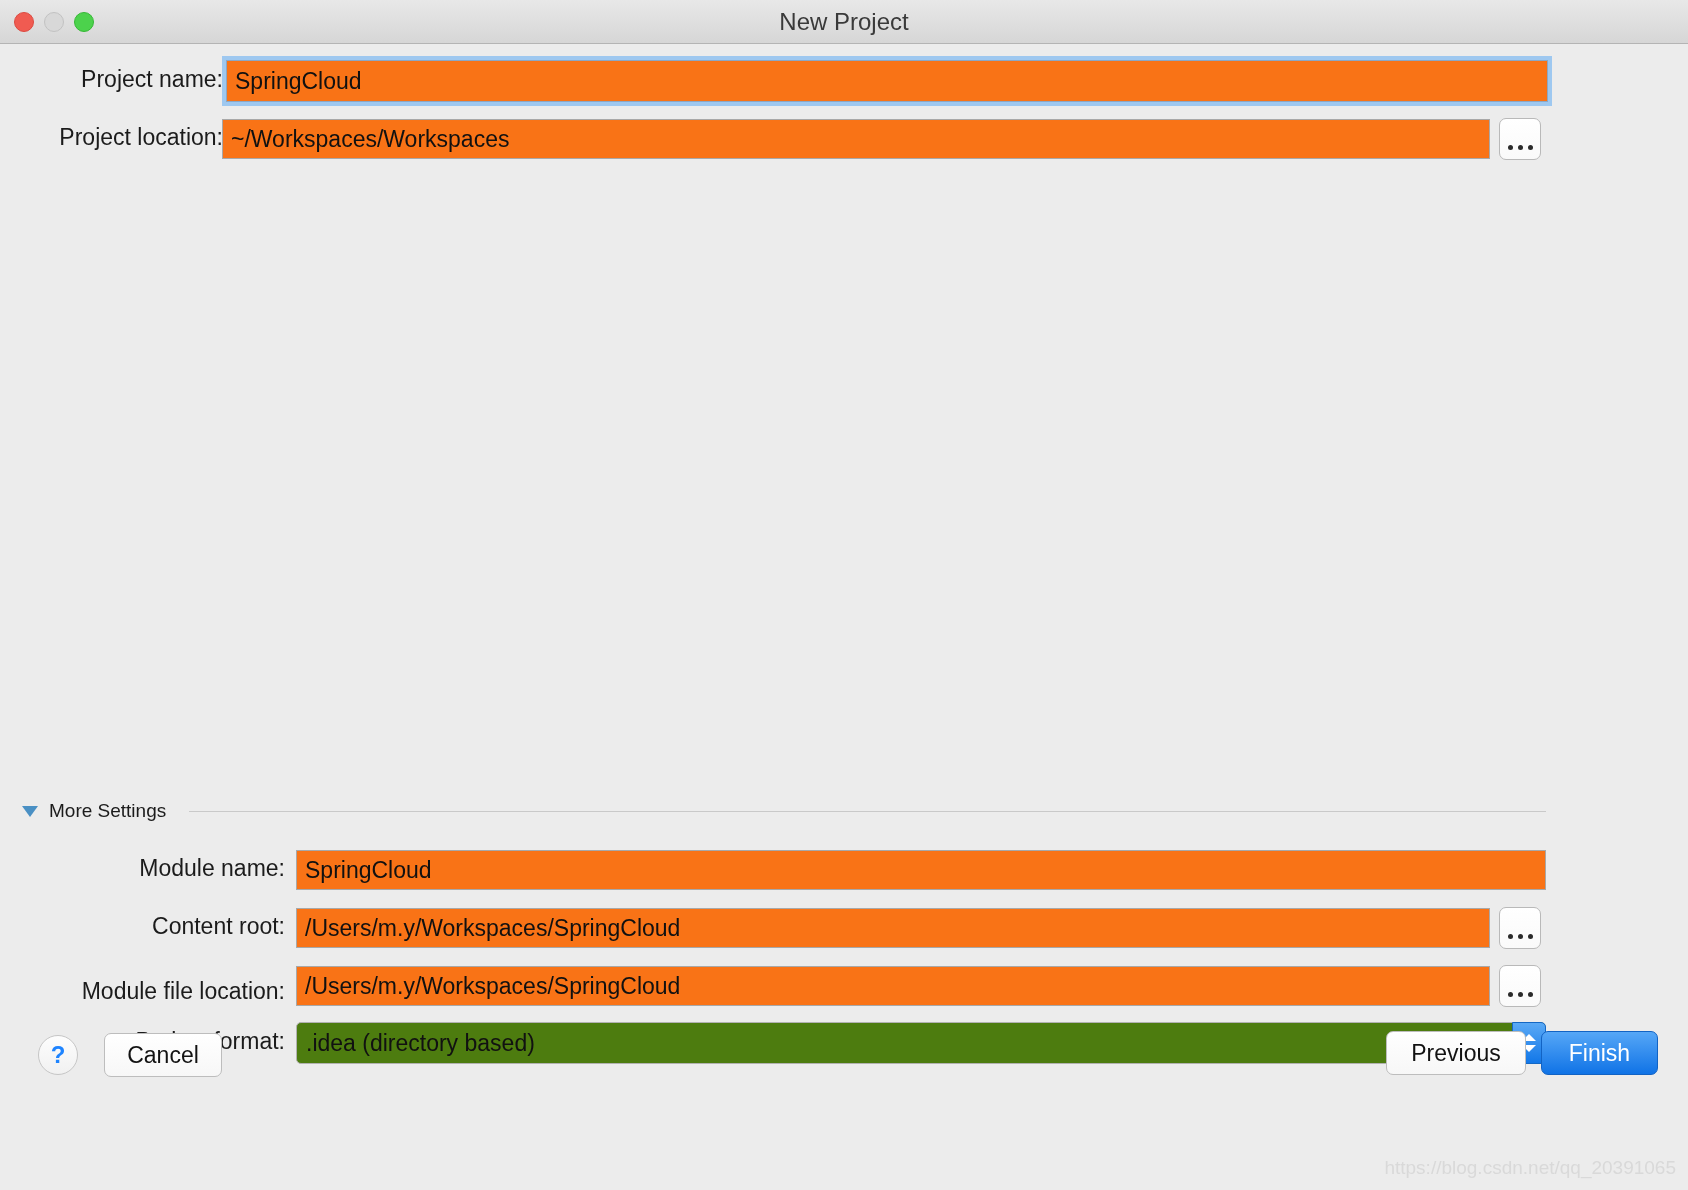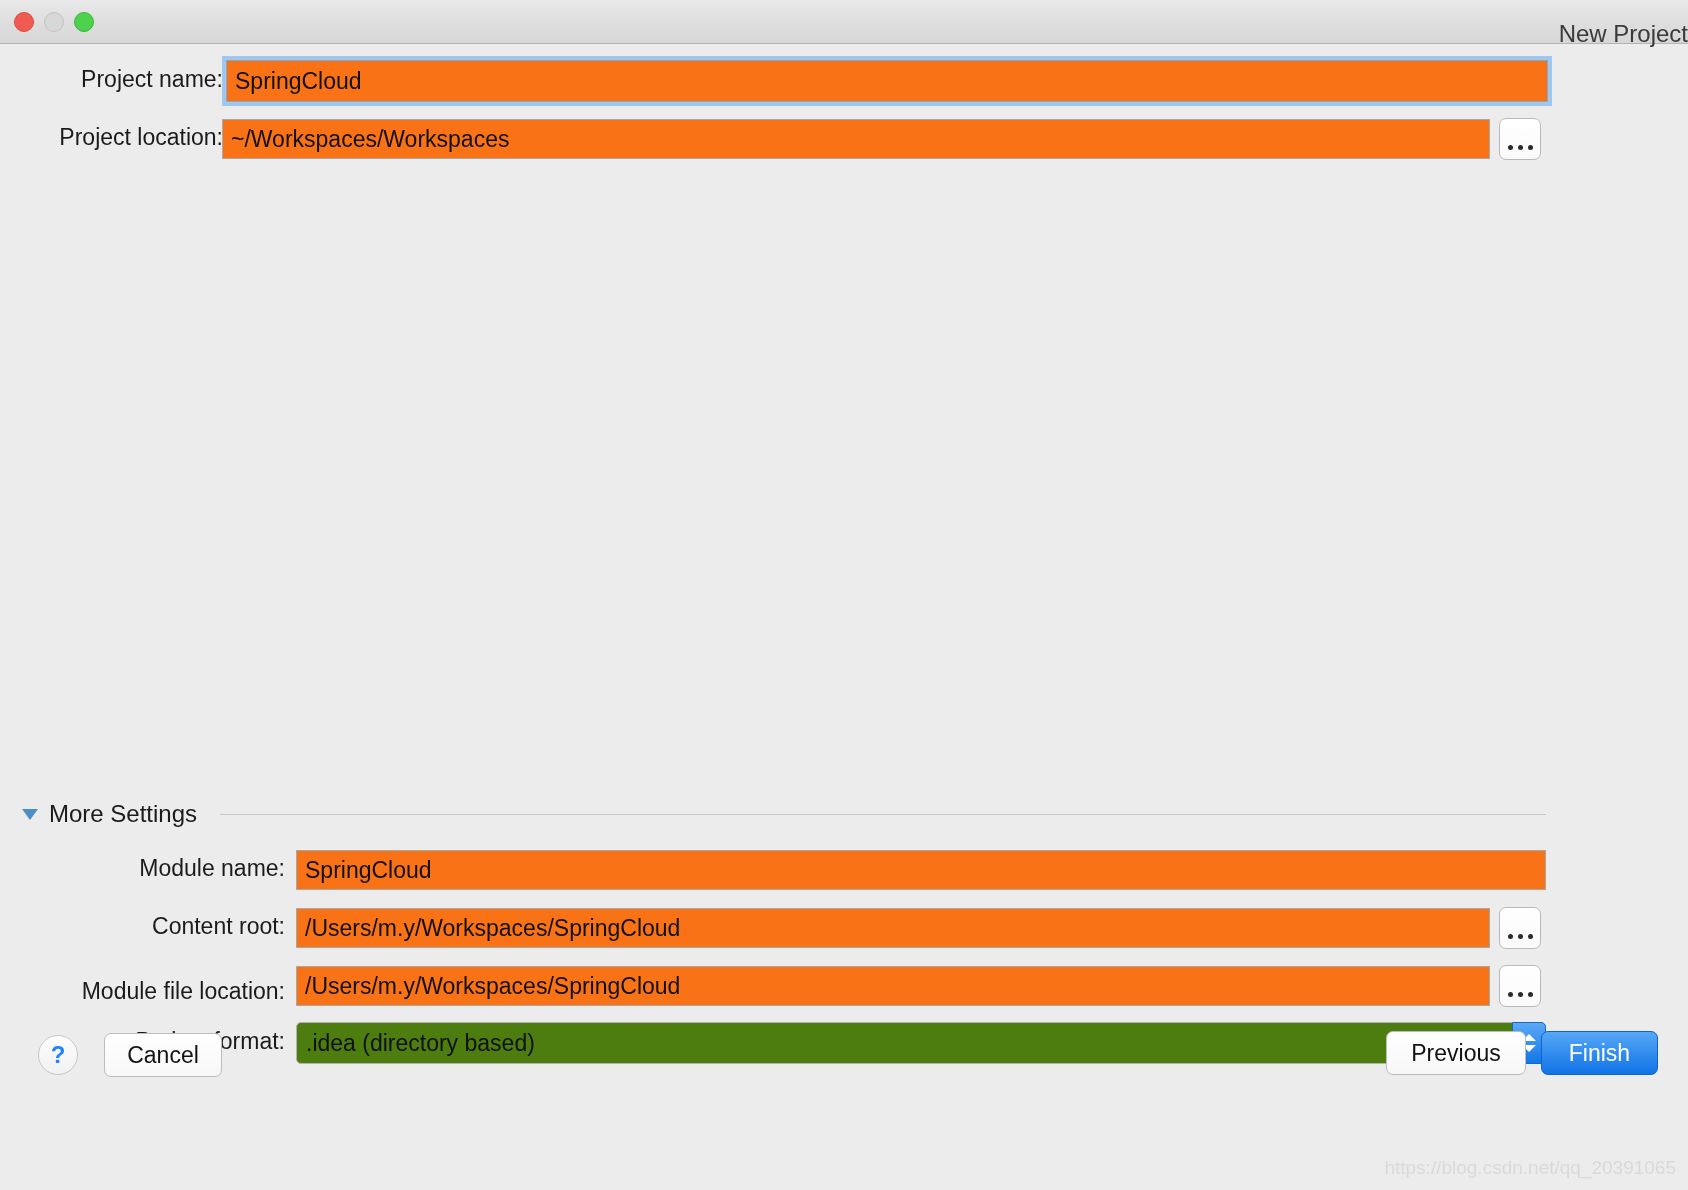--- a/index.html
+++ b/index.html
@@ -39,25 +39,25 @@
     border-radius: 50%;
     box-sizing: border-box;
   }
   .light-close  { background: #f05b51; border: 1px solid #dc4a41; }
   .light-min    { background: #d8d8d8; border: 1px solid #c2c2c2; }
   .light-max    { background: #4cd24c; border: 1px solid #36b836; }
 
   .window-title {
     position: absolute;
     left: 0;
-    top: 12px;
+    top: 0;
     width: 1688px;
     height: 44px;
     line-height: 44px;
-    text-align: right;
+    text-align: center;
     font-size: 24px;
     color: #3a3a3a;
   }
 
   
   .field-label {
     position: absolute;
     font-size: 23px;
     color: #1b1b1b;
     text-align: right;
@@ -117,21 +117,21 @@
     width: 1524px;
   }
   .disclosure-triangle {
     width: 0; height: 0;
     border-left: 8px solid transparent;
     border-right: 8px solid transparent;
     border-top: 11px solid #4a90c4;
     flex: 0 0 auto;
   }
   .more-settings-label {
-    font-size: 24px;
+    font-size: 19px;
     color: #1b1b1b;
     white-space: nowrap;
     flex: 0 0 auto;
   }
   .ms-separator {
     flex: 1 1 auto;
     height: 1px;
     background: #c9c9c9;
     margin-left: 12px;
   }

